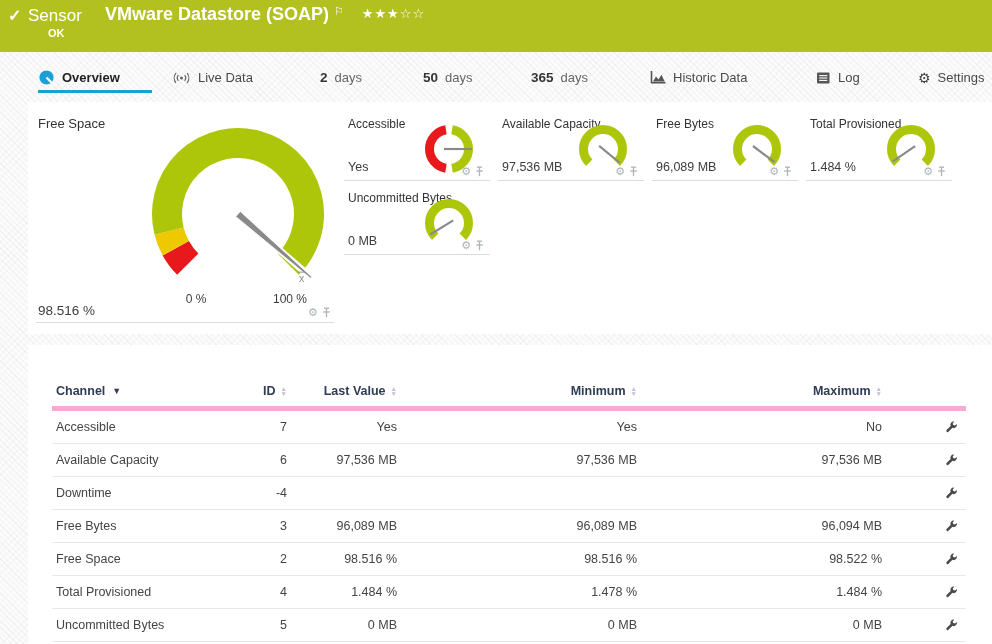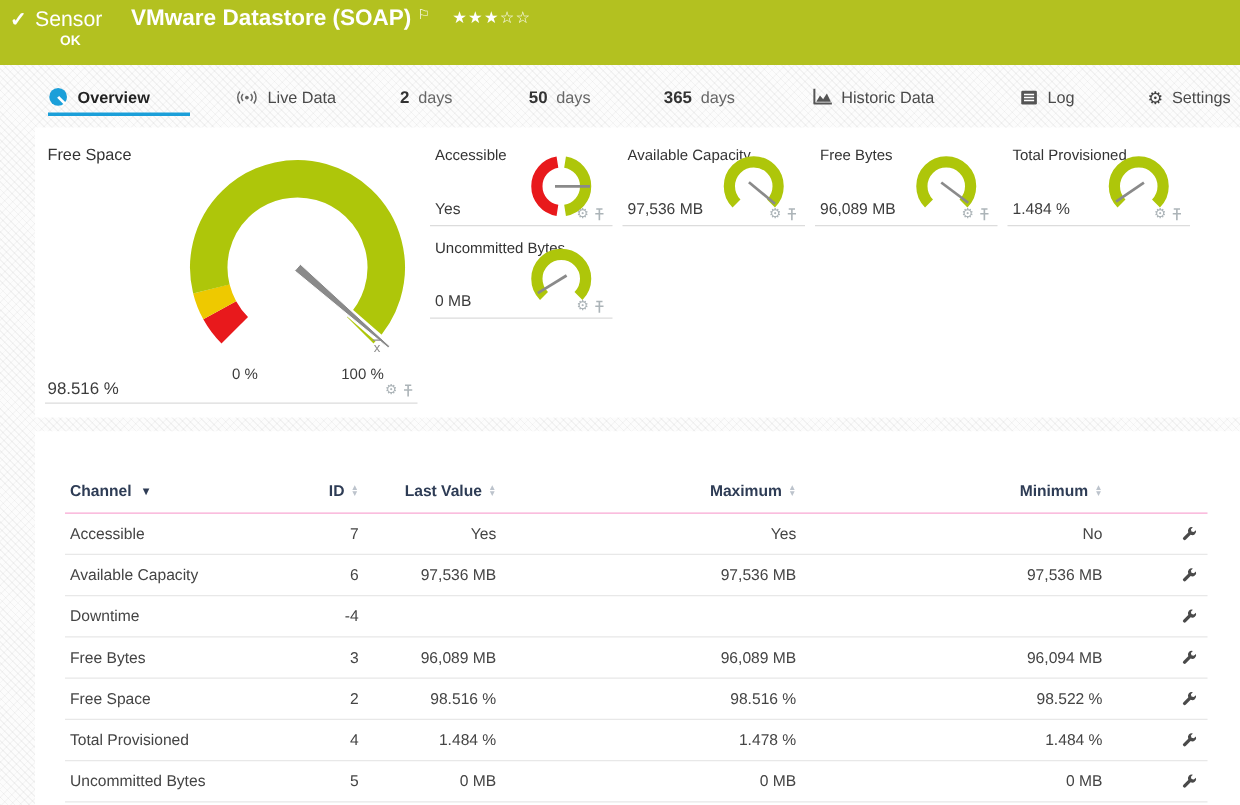--- a/index.html
+++ b/index.html
@@ -48,21 +48,21 @@
   .gtitle { position:absolute; left:4px; top:2px;  font-size:12px;   color:#333; }
   .gvalue { position:absolute; left:4px; top:45px; font-size:12.5px; color:#3c3c3c; }
   .gsvg   { position:absolute; left:78px; top:5px; }
   .cell-border { position:absolute; left:0; bottom:0; width:146px; height:1px; background:#dcdcdc; }
   .mini-icons { display:flex; gap:4px; align-items:flex-end; }
   .gcell .mini-icons { position:absolute; right:8px; top:51px; }
   .gear-glyph { font-size:11px; color:#acb4b8; line-height:1; }
   
   .tbl { margin:30px 26px 0 24px; }
   .thead, .trow { display:grid; grid-template-columns:180px 60px 110px 240px 245px 1fr; align-items:center; }
-  .thead { height:36px; border-bottom:1px solid #f9a8d4; color:#2e3c55; font-weight:bold; font-size:12.5px; }
+  .thead { height:36px; border-bottom:5px solid #f9a8d4; color:#2e3c55; font-weight:bold; font-size:12.5px; }
   .trow  { height:33px; border-bottom:1px solid #e8e8e8; font-size:12.5px; color:#444; }
   .th { display:flex; align-items:center; }
   .th.right, .td.right { justify-content:flex-end; text-align:right; padding-right:5px; }
   .td.right { display:block; }
   .td.ch, .th.ch { padding-left:4px; }
   .caret { font-size:9px; color:#2e3c55; margin-left:7px; }
   .sorticons { display:inline-flex; flex-direction:column; margin-left:5px; color:#bcc3cc; font-size:6.5px; line-height:5px; }
   .td.edit { display:flex; justify-content:flex-end; padding-right:8px; }
 </style>
 </head>
@@ -80,21 +80,21 @@
 </div>
 
 <div class="tabstrip">
   <div class="tab active" style="left:38px">
     <svg width="17" height="17" viewBox="0 0 17 17">
         <circle cx="8.5" cy="8.5" r="7.1" fill="#1b9fd9"></circle>
         <line x1="8.5" y1="8.5" x2="14.2" y2="14.2" stroke="#fff" stroke-width="2.2"></line>
       </svg>
     <span>Overview</span>
   </div>
-  <div class="tab" style="left:188px">
+  <div class="tab" style="left:172px">
     <svg width="19" height="14" viewBox="0 0 19 14">
       <g fill="none" stroke="#666" stroke-width="1.2">
         <path d="M6.4 4.2 A4.3 4.3 0 0 0 6.4 9.8"></path>
           <path d="M3.9 2.2 A7.6 7.6 0 0 0 3.9 11.8"></path>
         <path d="M12.6 4.2 A4.3 4.3 0 0 1 12.6 9.8"></path>
           <path d="M15.1 2.2 A7.6 7.6 0 0 1 15.1 11.8"></path>
       </g>
         <circle cx="9.5" cy="7" r="1.5" fill="#666"></circle>
     </svg>
     <span>Live Data</span>
@@ -281,33 +281,33 @@
           </span>
       </div>
       <div class="th right">
         <span>Last Value</span>
         <span class="sorticons">
             <span>▲</span>
             <span>▼</span>
           </span>
       </div>
       <div class="th right">
+        <span>Minimum</span>
+        <span class="sorticons">
+            <span>▲</span>
+            <span>▼</span>
+          </span>
+      </div>
+      <div class="th right">
         <span>Maximum</span>
         <span class="sorticons">
             <span>▲</span>
             <span>▼</span>
           </span>
       </div>
-      <div class="th right">
-        <span>Minimum</span>
-        <span class="sorticons">
-            <span>▲</span>
-            <span>▼</span>
-          </span>
-      </div>
       <div class="th"></div>
     </div>
     <div id="table-rows">
         <div class="trow">
           <div class="td ch">Accessible</div>
           <div class="td right">7</div>
           <div class="td right">Yes</div>
           <div class="td right">Yes</div>
           <div class="td right">No</div>
           <div class="td edit">

